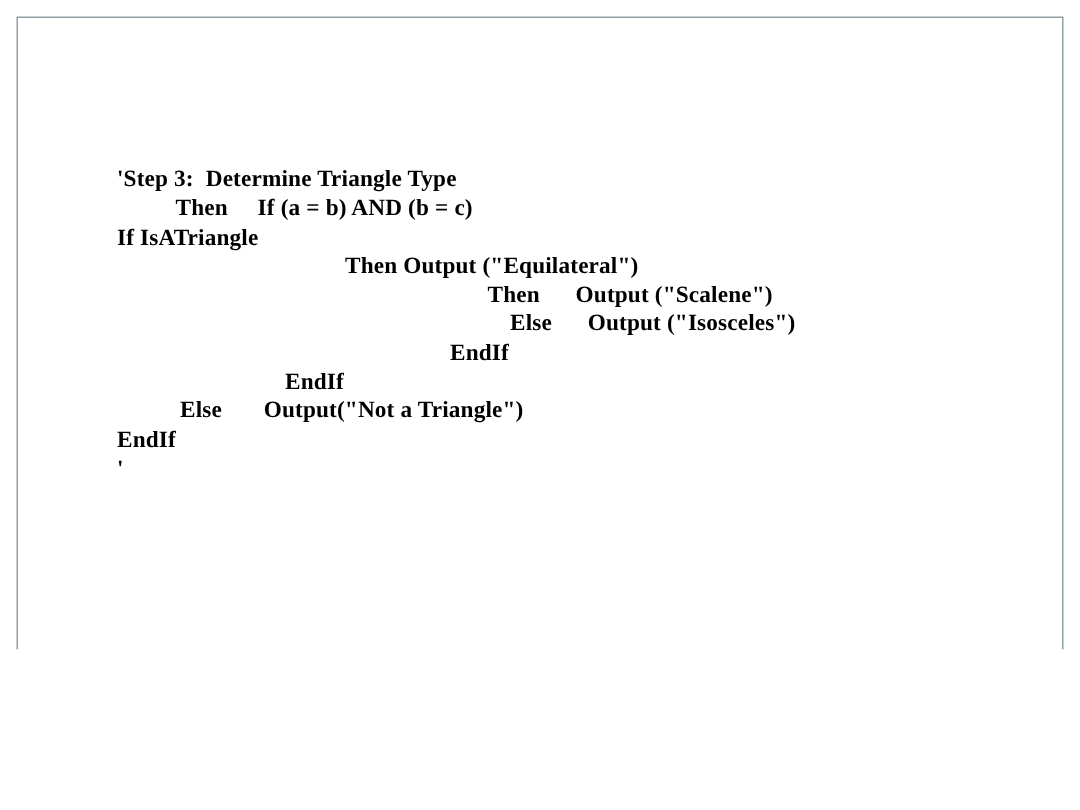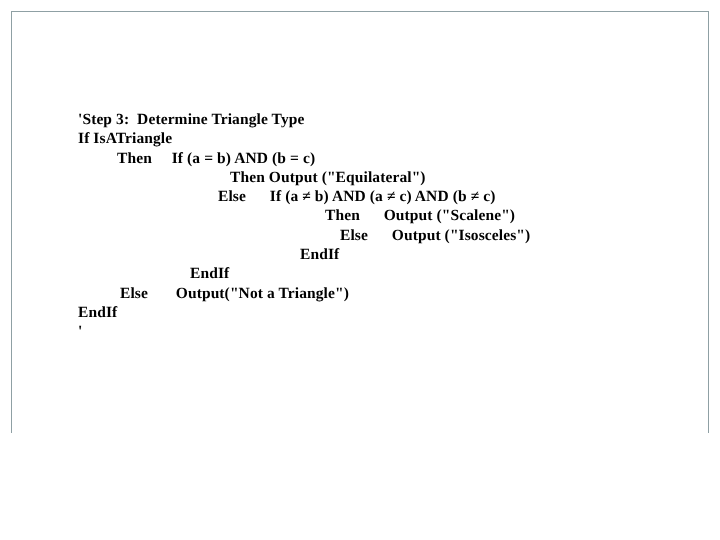--- a/index.html
+++ b/index.html
@@ -63,24 +63,23 @@
 </style>
 </head>
 <body>
 
 <div id="slide">
 
   <div id="slide-frame" style="border-color: rgb(143, 160, 164);"></div>
 
   <div id="code-block">
       <div class="code-line ind-0">'Step 3:  Determine Triangle Type</div>
+      <div class="code-line ind-1">Then     If (a = b) AND (b = c)</div>
       <div class="code-line ind-0">If IsATriangle</div>
-      <div class="code-line ind-1">Then     If (a = b) AND (b = c)</div>
       <div class="code-line ind-3">Then Output ("Equilateral")</div>
-      <div class="code-line ind-4">Else      If (a ≠ b) AND (a ≠ c) AND (b ≠ c)</div>
       <div class="code-line ind-5">Then      Output ("Scalene")</div>
       <div class="code-line ind-6">Else      Output ("Isosceles")</div>
       <div class="code-line ind-7">EndIf</div>
       <div class="code-line ind-8">EndIf</div>
       <div class="code-line ind-9">Else       Output("Not a Triangle")</div>
       <div class="code-line ind-0">EndIf</div>
       <div class="code-line ind-0">'</div>
       <div class="code-line ind-0"></div>
     </div>
 

